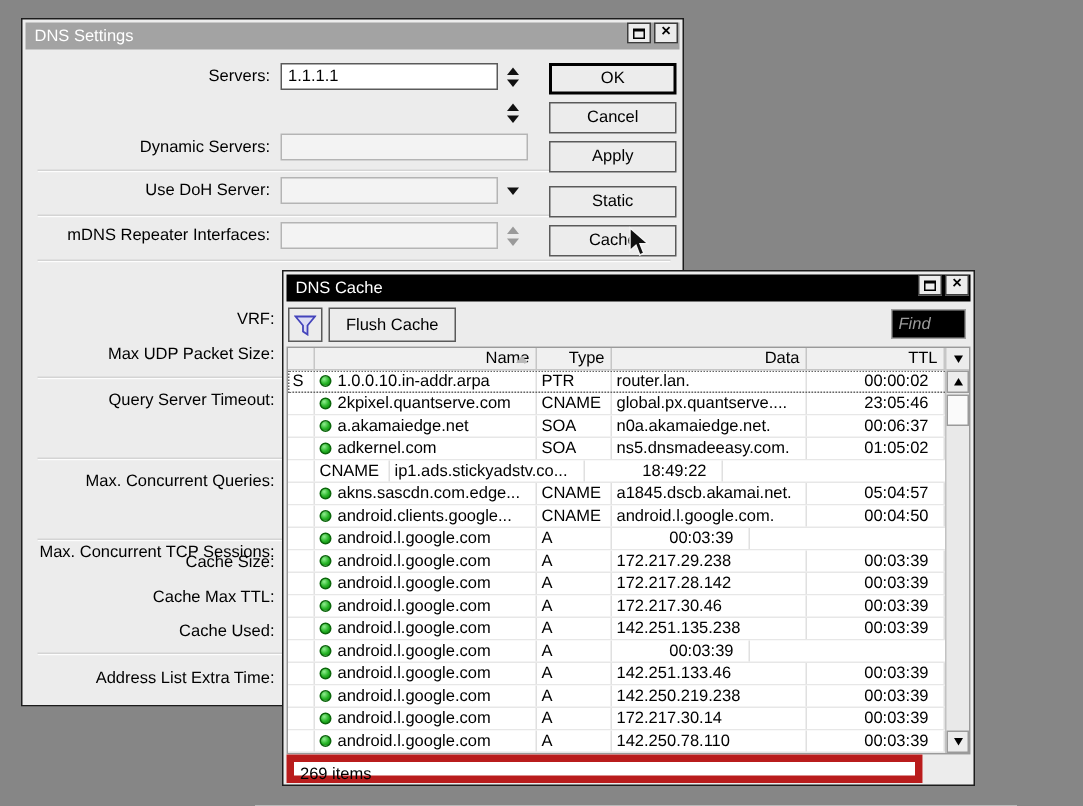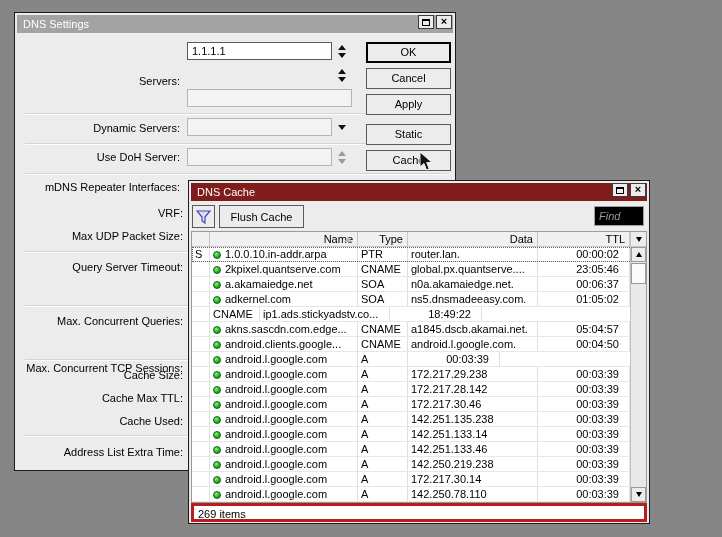--- a/index.html
+++ b/index.html
@@ -5,29 +5,29 @@
   html,body{margin:0;padding:0;}
   body{
     width:722px;height:537px;position:relative;overflow:hidden;
     background:#868686;
     font-family:"Liberation Sans", sans-serif;font-size:11px;color:#000;
     -webkit-font-smoothing:none;
   }
   .win{position:absolute;background:#ececec;border:1px solid #1c1c1c;box-sizing:border-box;}
   .tbar{position:absolute;left:2px;top:2px;right:2px;height:18px;color:#fff;
         display:flex;align-items:center;padding-left:6px;box-sizing:border-box;}
-  .tbar.active{background:#7f1d1d;}
+  .tbar.active{background:#000000;}
   .tbar.inactive{background:#a3a3a3;}
   .wbtns{position:absolute;top:2px;right:3px;display:flex;gap:2px;}
   .wbtn{width:16px;height:14px;background:#ececec;border:1px solid #3c3c3c;box-sizing:border-box;
         display:flex;align-items:center;justify-content:center;color:#000;}
   .maxglyph{width:8px;height:7px;border:1px solid #000;border-top-width:2px;box-sizing:border-box;background:transparent;}
   .xglyph{font-size:11px;font-weight:bold;line-height:1;margin-top:-1px;}
   
-  .flabel{position:absolute;left:0;width:165px;text-align:right;height:18px;line-height:18px;white-space:nowrap;margin-top:30px;}
+  .flabel{position:absolute;left:0;width:165px;text-align:right;height:18px;line-height:18px;white-space:nowrap;}
   .field{position:absolute;left:172px;width:145px;height:18px;background:#fff;border:1px solid #5a5a5a;
          box-sizing:border-box;padding:2px 4px;line-height:13px;}
   .field.disabled{background:#f3f3f3;border-color:#b4b4b4;}
   .spin{position:absolute;left:319px;width:15px;height:18px;display:flex;flex-direction:column;
         align-items:center;justify-content:center;gap:3px;}
   .tri-up{width:0;height:0;border-left:4px solid transparent;border-right:4px solid transparent;border-bottom:5px solid #111;}
   .tri-dn{width:0;height:0;border-left:4px solid transparent;border-right:4px solid transparent;border-top:5px solid #111;}
   .spin.gray .tri-up{border-bottom-color:#9a9a9a;}
   .spin.gray .tri-dn{border-top-color:#9a9a9a;}
   .ddarrow{position:absolute;left:319px;width:15px;height:18px;display:flex;align-items:center;justify-content:center;}
@@ -64,22 +64,22 @@
        background:radial-gradient(circle at 35% 30%, #90ee90, #25b325 55%, #0e7c0e);border:1px solid #0a650a;box-sizing:border-box;}
   .vscroll{position:absolute;top:15px;right:0;bottom:0;width:16px;background:#e9e9e9;border-left:1px solid #c2c2c2;box-sizing:border-box;}
   .sbtn{position:absolute;left:0;width:15px;height:15px;background:#ececec;border:1px solid #9a9a9a;
         box-sizing:border-box;display:flex;align-items:center;justify-content:center;}
   .thumb{position:absolute;left:0;top:16px;width:15px;height:21px;background:#fafafa;border:1px solid #9a9a9a;box-sizing:border-box;}
   .colsel{position:absolute;right:0;top:0;width:16px;height:15px;background:#ececec;
           border-left:1px solid #c6c6c6;border-bottom:1px solid #c6c6c6;box-sizing:border-box;
           display:flex;align-items:center;justify-content:center;}
   .mini-up{width:0;height:0;border-left:3px solid transparent;border-right:3px solid transparent;border-bottom:5px solid #000;}
   .mini-dn{width:0;height:0;border-left:3px solid transparent;border-right:3px solid transparent;border-top:5px solid #000;}
-  .statusbar{position:absolute;left:2px;top:322px;width:456px;height:19px;background:#fff;
-             border:3px solid #b91c1c;box-sizing:border-box;line-height:17px;padding-left:4px;}
+  .statusbar{position:absolute;left:2px;top:322px;width:424px;height:19px;background:#fff;
+             border:5px solid #b91c1c;box-sizing:border-box;line-height:17px;padding-left:4px;}
   .cursor{position:absolute;left:419px;top:151px;z-index:50;}
 </style>
 </head>
 <body>
 
 <div class="win" style="left:14px;top:12px;width:442px;height:459px;z-index:1;">
 
   <div class="tbar inactive">
     <span>DNS Settings</span>
   </div>
@@ -261,21 +261,20 @@
           <div class="cell c-flag"><span></span></div>
           <div class="cell c-name"><span class="dot"></span><span>android.l.google.com</span></div>
           <div class="cell c-type"><span>A</span></div>
           <div class="cell c-data"><span>142.251.135.238</span></div>
           <div class="cell c-ttl"><span>00:03:39</span></div>
         </div>
         <div class="crow">
           <div class="cell c-flag"><span></span></div>
           <div class="cell c-name"><span class="dot"></span><span>android.l.google.com</span></div>
           <div class="cell c-type"><span>A</span></div>
-          <div class="cell c-data"><span>142.251.133.14</span></div>
           <div class="cell c-ttl"><span>00:03:39</span></div>
         </div>
         <div class="crow">
           <div class="cell c-flag"><span></span></div>
           <div class="cell c-name"><span class="dot"></span><span>android.l.google.com</span></div>
           <div class="cell c-type"><span>A</span></div>
           <div class="cell c-data"><span>142.251.133.46</span></div>
           <div class="cell c-ttl"><span>00:03:39</span></div>
         </div>
         <div class="crow">

